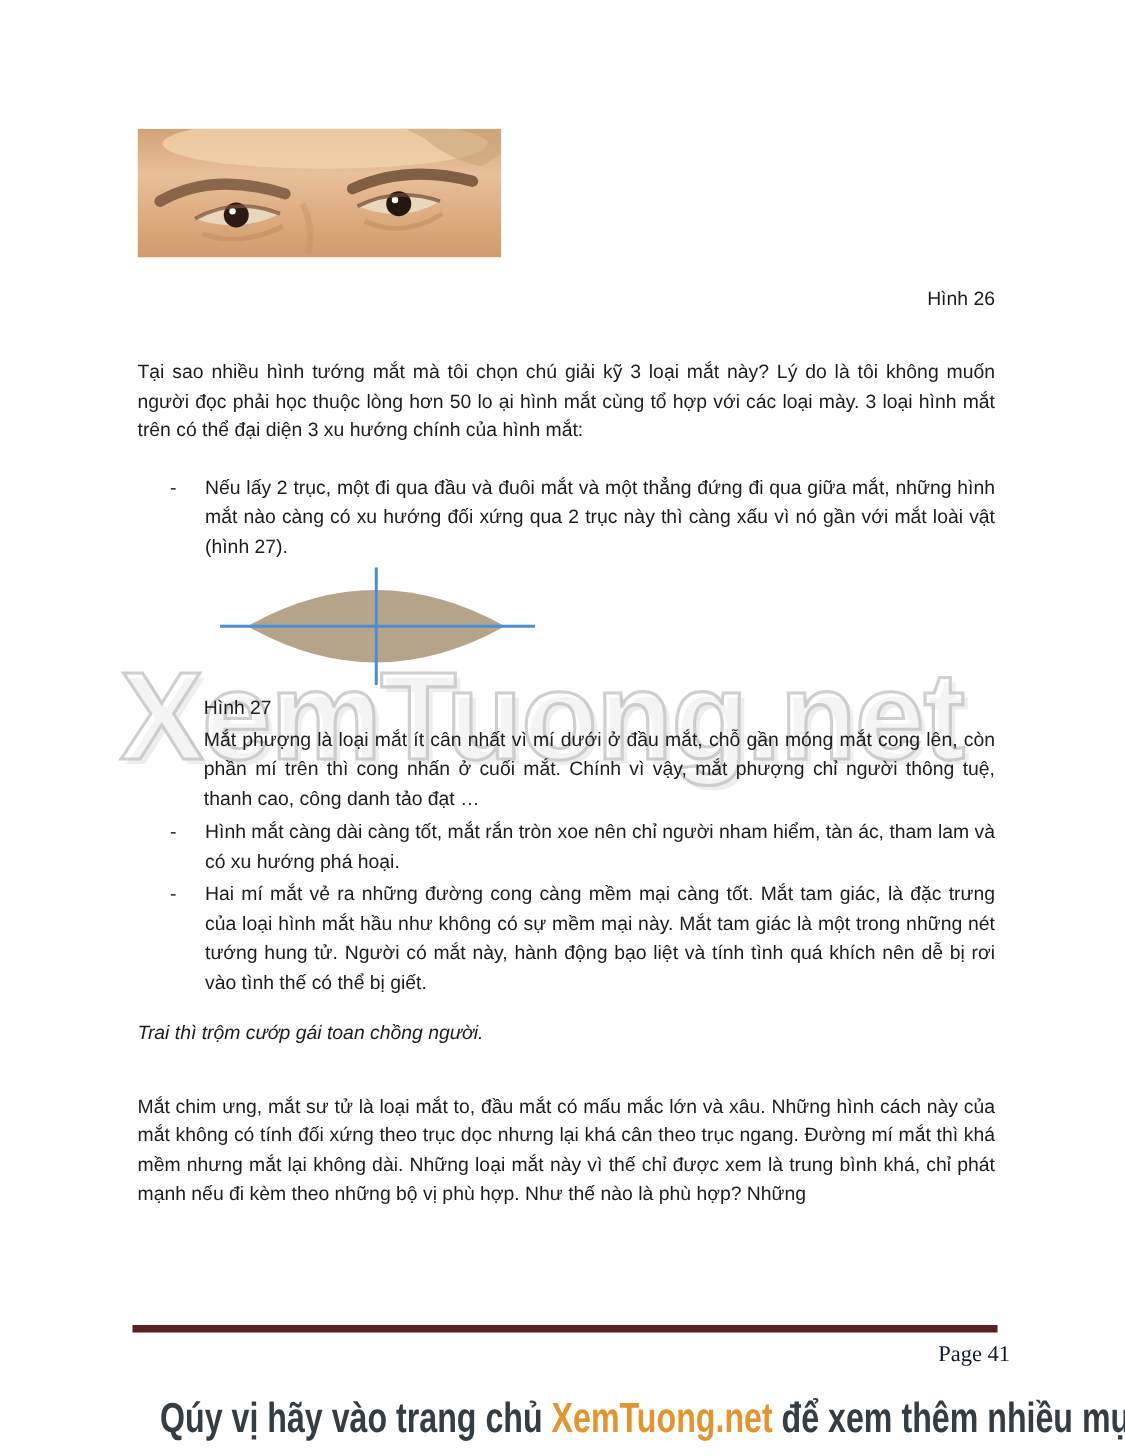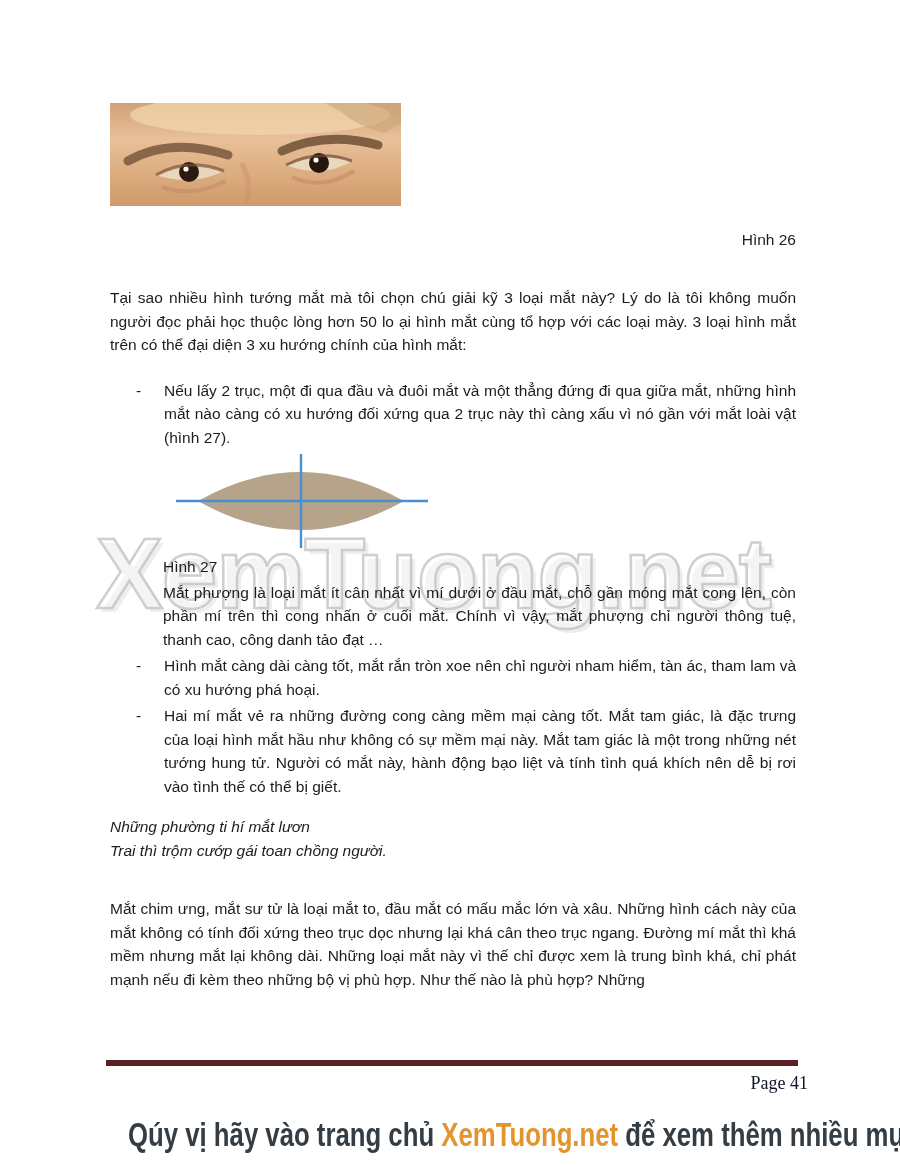--- a/index.html
+++ b/index.html
@@ -169,21 +169,20 @@
     <div class="btext">Hình mắt càng dài càng tốt, mắt rắn tròn xoe nên chỉ người nham hiểm, tàn ác, tham lam và có xu hướng phá hoại.</div>
   </div>
 
   <div class="bullet tight">
     <span class="marker">-</span>
     <div class="btext">Hai mí mắt vẻ ra những đường cong càng mềm mại càng tốt. Mắt tam giác, là đặc trưng của loại hình mắt hầu như không có sự mềm mại này. Mắt tam giác là một trong những nét tướng hung tử. Người có mắt này, hành động bạo liệt và tính tình quá khích nên dễ bị rơi vào tình thế có thể bị giết.</div>
   </div>
 
 
   <div class="verse">
-    <div>Những phường ti hí mắt lươn</div>
     <div>Trai thì trộm cướp gái toan chồng người.</div>
   </div>
 
   <div class="para">Mắt chim ưng, mắt sư tử là loại mắt to, đầu mắt có mấu mắc lớn và xâu. Những hình cách này của mắt không có tính đối xứng theo trục dọc nhưng lại khá cân theo trục ngang. Đường mí mắt thì khá mềm nhưng mắt lại không dài. Những loại mắt này vì thế chỉ được xem là trung bình khá, chỉ phát mạnh nếu đi kèm theo những bộ vị phù hợp. Như thế nào là phù hợp? Những</div>
 
 </div>
 
 <div class="footer-rule"></div>
 <div class="page-number">Page 41</div>
 

